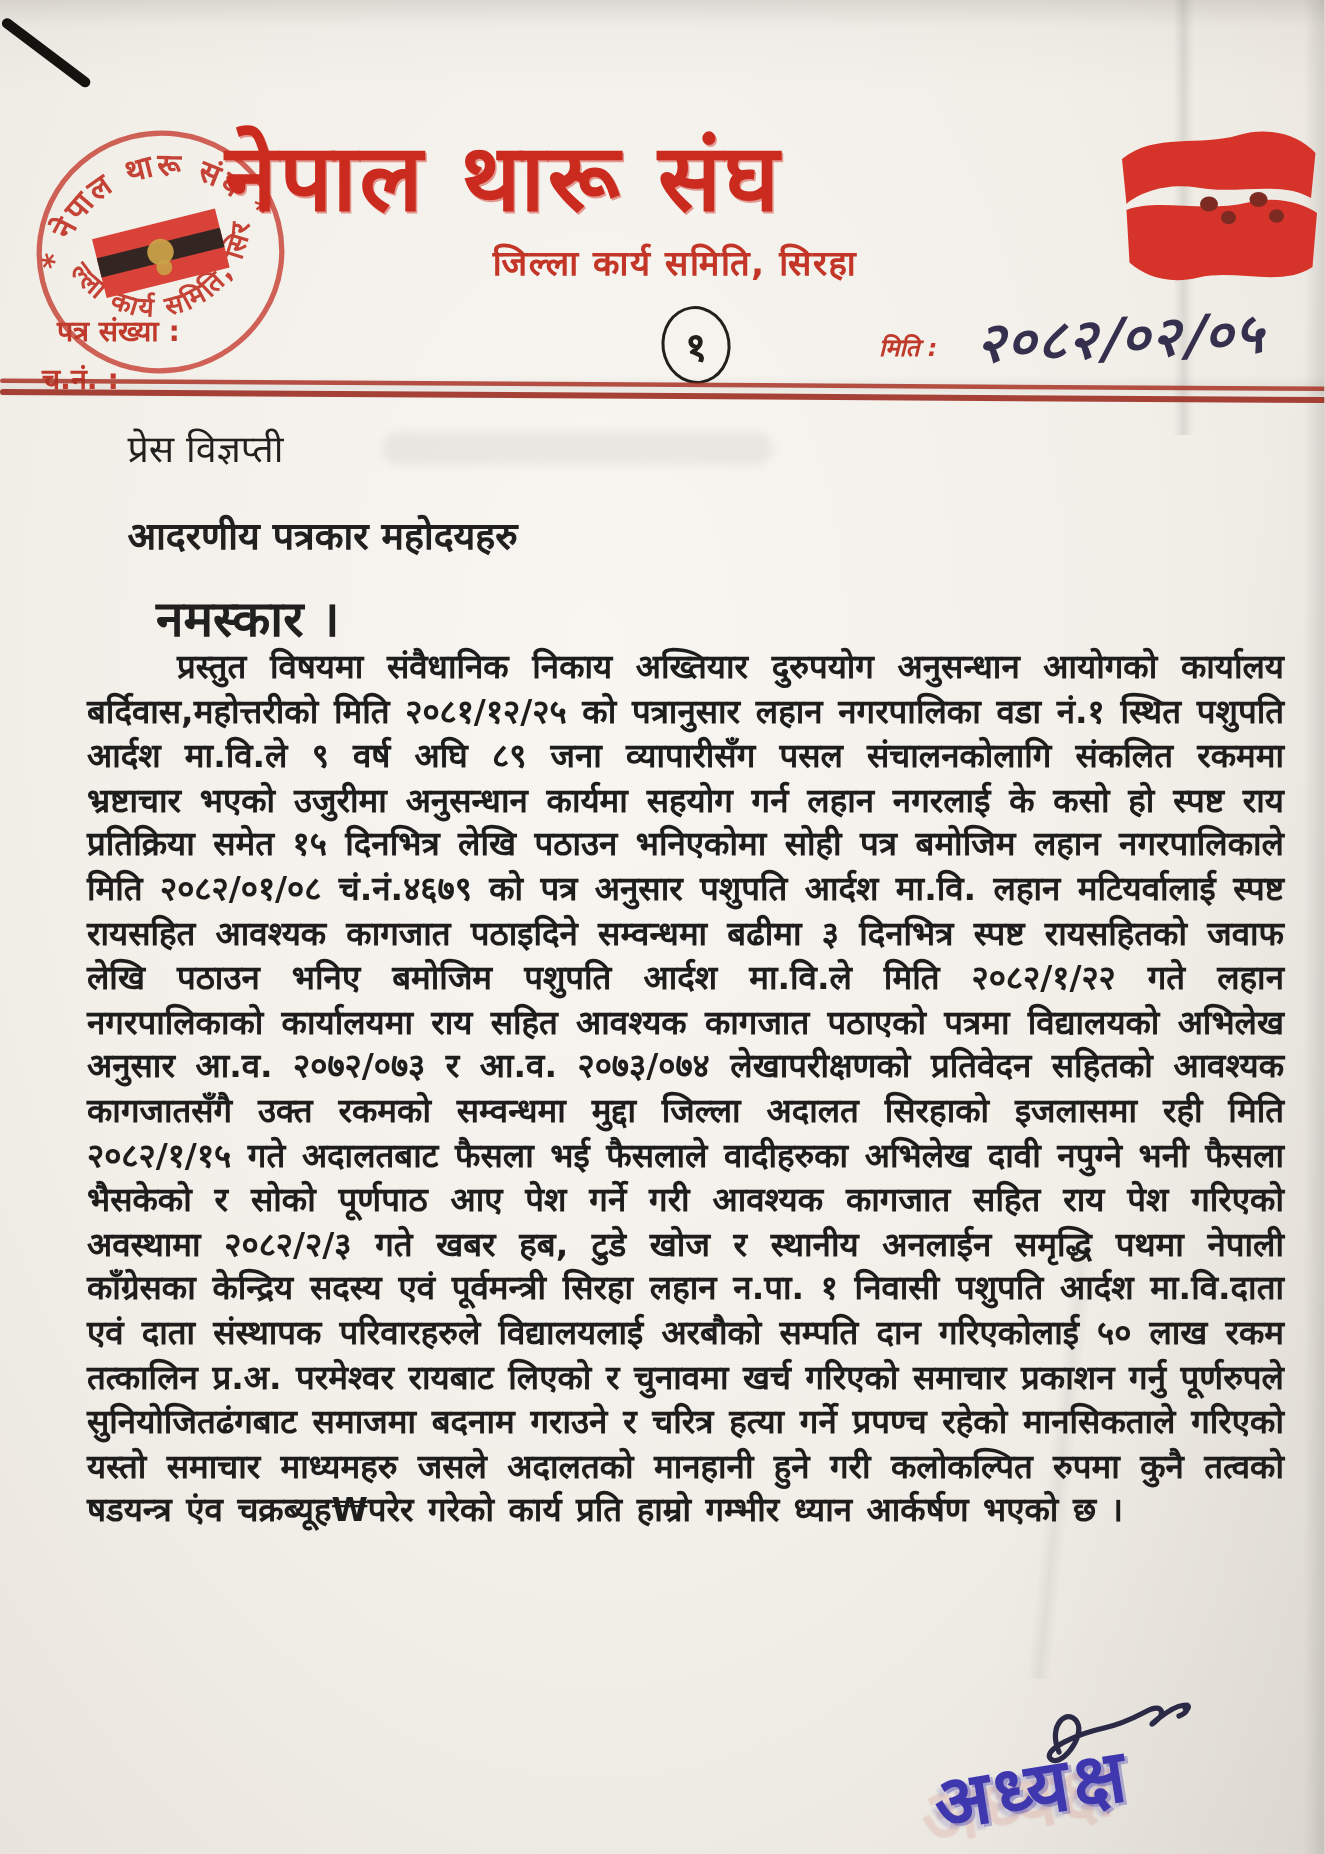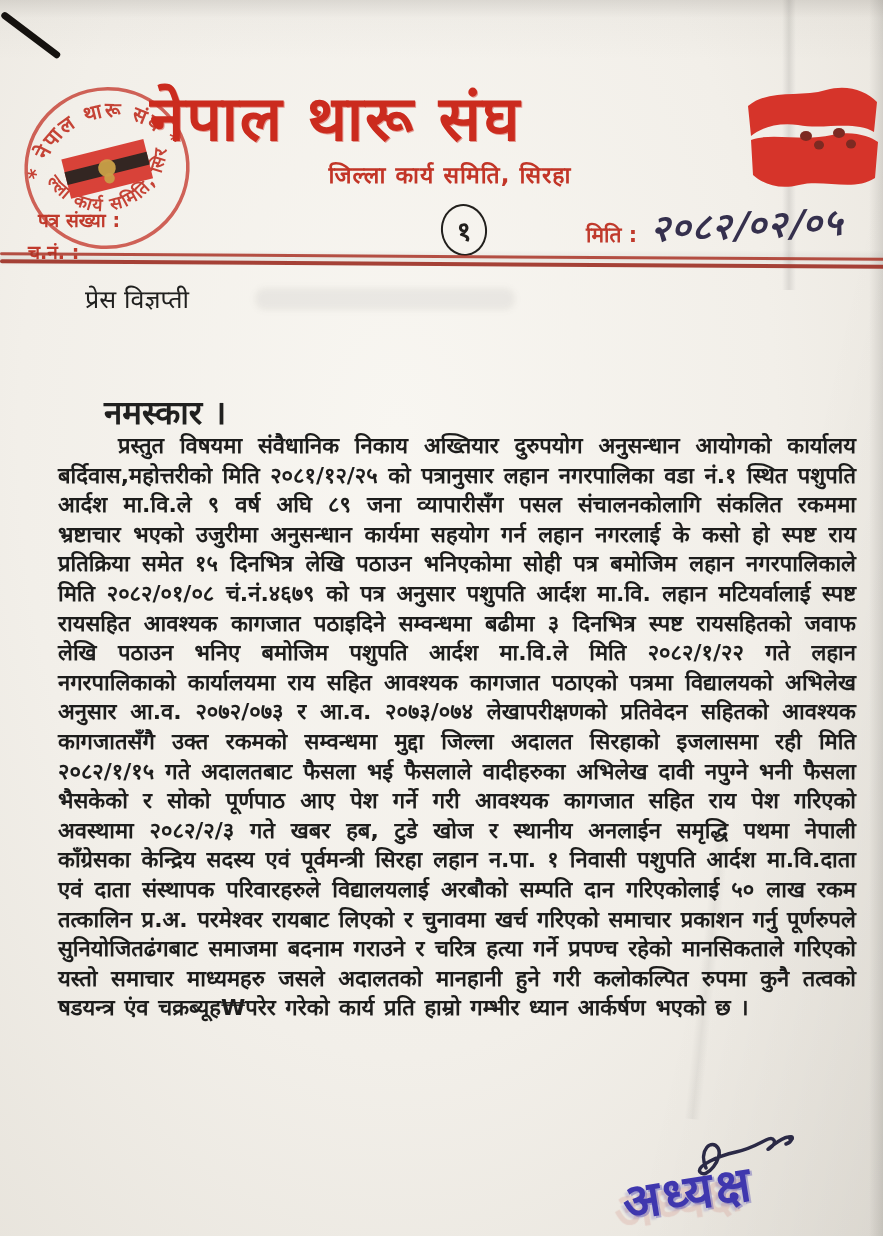--- a/index.html
+++ b/index.html
@@ -49,21 +49,21 @@
     text-shadow:1px 1px 0 rgba(203,43,30,0.45);white-space:nowrap;
   }
   .org-sub{
     position:absolute;left:250px;top:158px;width:400px;text-align:center;
     font-size:23px;font-weight:bold;color:#c23527;letter-spacing:1px;white-space:nowrap;
   }
   .flag{position:absolute;left:742px;top:78px;width:140px;height:128px;}
   .meta-label{position:absolute;font-size:19px;font-weight:bold;color:#c03a2c;white-space:nowrap;}
   .letter-no{left:18px;top:207px;margin-left:20px;}
   .ch-no{left:28px;top:239px;}
-  .date-label{left:586px;top:220px;font-size:21px;}
+  .date-label{left:586px;top:220px;font-size:16px;font-style:italic;}
   .date-hand{
     position:absolute;left:655px;top:198px;font-size:37px;font-weight:bold;
     color:#35304d;transform:skewX(-14deg) rotate(-2deg);letter-spacing:1px;white-space:nowrap;
   }
   .page-circle{
     position:absolute;left:441px;top:204px;width:42px;height:48px;
     border:2.5px solid #22201d;border-radius:50%;transform:rotate(-8deg);
     display:flex;align-items:center;justify-content:center;
     font-size:27px;font-weight:bold;color:#22201d;
   }
@@ -142,20 +142,21 @@
   <div class="meta-label date-label">मिति :</div>
   <div class="date-hand">२०८२/०२/०५</div>
 
   <div class="rule-wrap">
     <div class="rule-thin"></div>
     <div class="rule-gap"></div>
     <div class="rule-thick"></div>
   </div>
 
   <div class="doc-type">प्रेस विज्ञप्ती</div>
+  <div class="salutation">आदरणीय पत्रकार महोदयहरु</div>
   <div class="greeting">नमस्कार ।</div>
   <div class="para">प्रस्तुत विषयमा संवैधानिक निकाय अख्तियार दुरुपयोग अनुसन्धान आयोगको कार्यालय बर्दिवास,महोत्तरीको मिति २०८१/१२/२५ को पत्रानुसार लहान नगरपालिका वडा नं.१ स्थित पशुपति आर्दश मा.वि.ले ९ वर्ष अघि ८९ जना व्यापारीसँग पसल संचालनकोलागि संकलित रकममा भ्रष्टाचार भएको उजुरीमा अनुसन्धान कार्यमा सहयोग गर्न लहान नगरलाई के कसो हो स्पष्ट राय प्रतिक्रिया समेत १५ दिनभित्र लेखि पठाउन भनिएकोमा सोही पत्र बमोजिम लहान नगरपालिकाले मिति २०८२/०१/०८ चं.नं.४६७९ को पत्र अनुसार पशुपति आर्दश मा.वि. लहान मटियर्वालाई स्पष्ट रायसहित आवश्यक कागजात पठाइदिने सम्वन्धमा बढीमा ३ दिनभित्र स्पष्ट रायसहितको जवाफ लेखि पठाउन भनिए बमोजिम पशुपति आर्दश मा.वि.ले मिति २०८२/१/२२ गते लहान नगरपालिकाको कार्यालयमा राय सहित आवश्यक कागजात पठाएको पत्रमा विद्यालयको अभिलेख अनुसार आ.व. २०७२/०७३ र आ.व. २०७३/०७४ लेखापरीक्षणको प्रतिवेदन सहितको आवश्यक कागजातसँगै उक्त रकमको सम्वन्धमा मुद्दा जिल्ला अदालत सिरहाको इजलासमा रही मिति २०८२/१/१५ गते अदालतबाट फैसला भई फैसलाले वादीहरुका अभिलेख दावी नपुग्ने भनी फैसला भैसकेको र सोको पूर्णपाठ आए पेश गर्ने गरी आवश्यक कागजात सहित राय पेश गरिएको अवस्थामा २०८२/२/३ गते खबर हब, टुडे खोज र स्थानीय अनलाईन समृद्धि पथमा नेपाली काँग्रेसका केन्द्रिय सदस्य एवं पूर्वमन्त्री सिरहा लहान न.पा. १ निवासी पशुपति आर्दश मा.वि.दाता एवं दाता संस्थापक परिवारहरुले विद्यालयलाई अरबौको सम्पति दान गरिएकोलाई ५० लाख रकम तत्कालिन प्र.अ. परमेश्वर रायबाट लिएको र चुनावमा खर्च गरिएको समाचार प्रकाशन गर्नु पूर्णरुपले सुनियोजितढंगबाट समाजमा बदनाम गराउने र चरित्र हत्या गर्ने प्रपण्च रहेको मानसिकताले गरिएको यस्तो समाचार माध्यमहरु जसले अदालतको मानहानी हुने गरी कलोकल्पित रुपमा कुनै तत्वको षडयन्त्र एंव चक्रब्यूह₩परेर गरेको कार्य प्रति हाम्रो गम्भीर ध्यान आर्कर्षण भएको छ ।</div>
 
   <svg class="signature" viewBox="0 0 130 62">
     <path d="M18,40 C10,22 24,10 30,20 C36,30 18,52 12,44 C8,38 30,28 48,24 C62,21 70,16 78,12 C86,8 90,14 82,20 C74,26 92,10 100,9 C106,8 104,14 98,16" fill="none" stroke="#2b2a46" stroke-width="3.5" stroke-linecap="round"></path>
     <circle cx="103" cy="10" r="3" fill="#2b2a46"></circle>
   </svg>
 
   <div class="stamp">अध्यक्ष</div>
 

